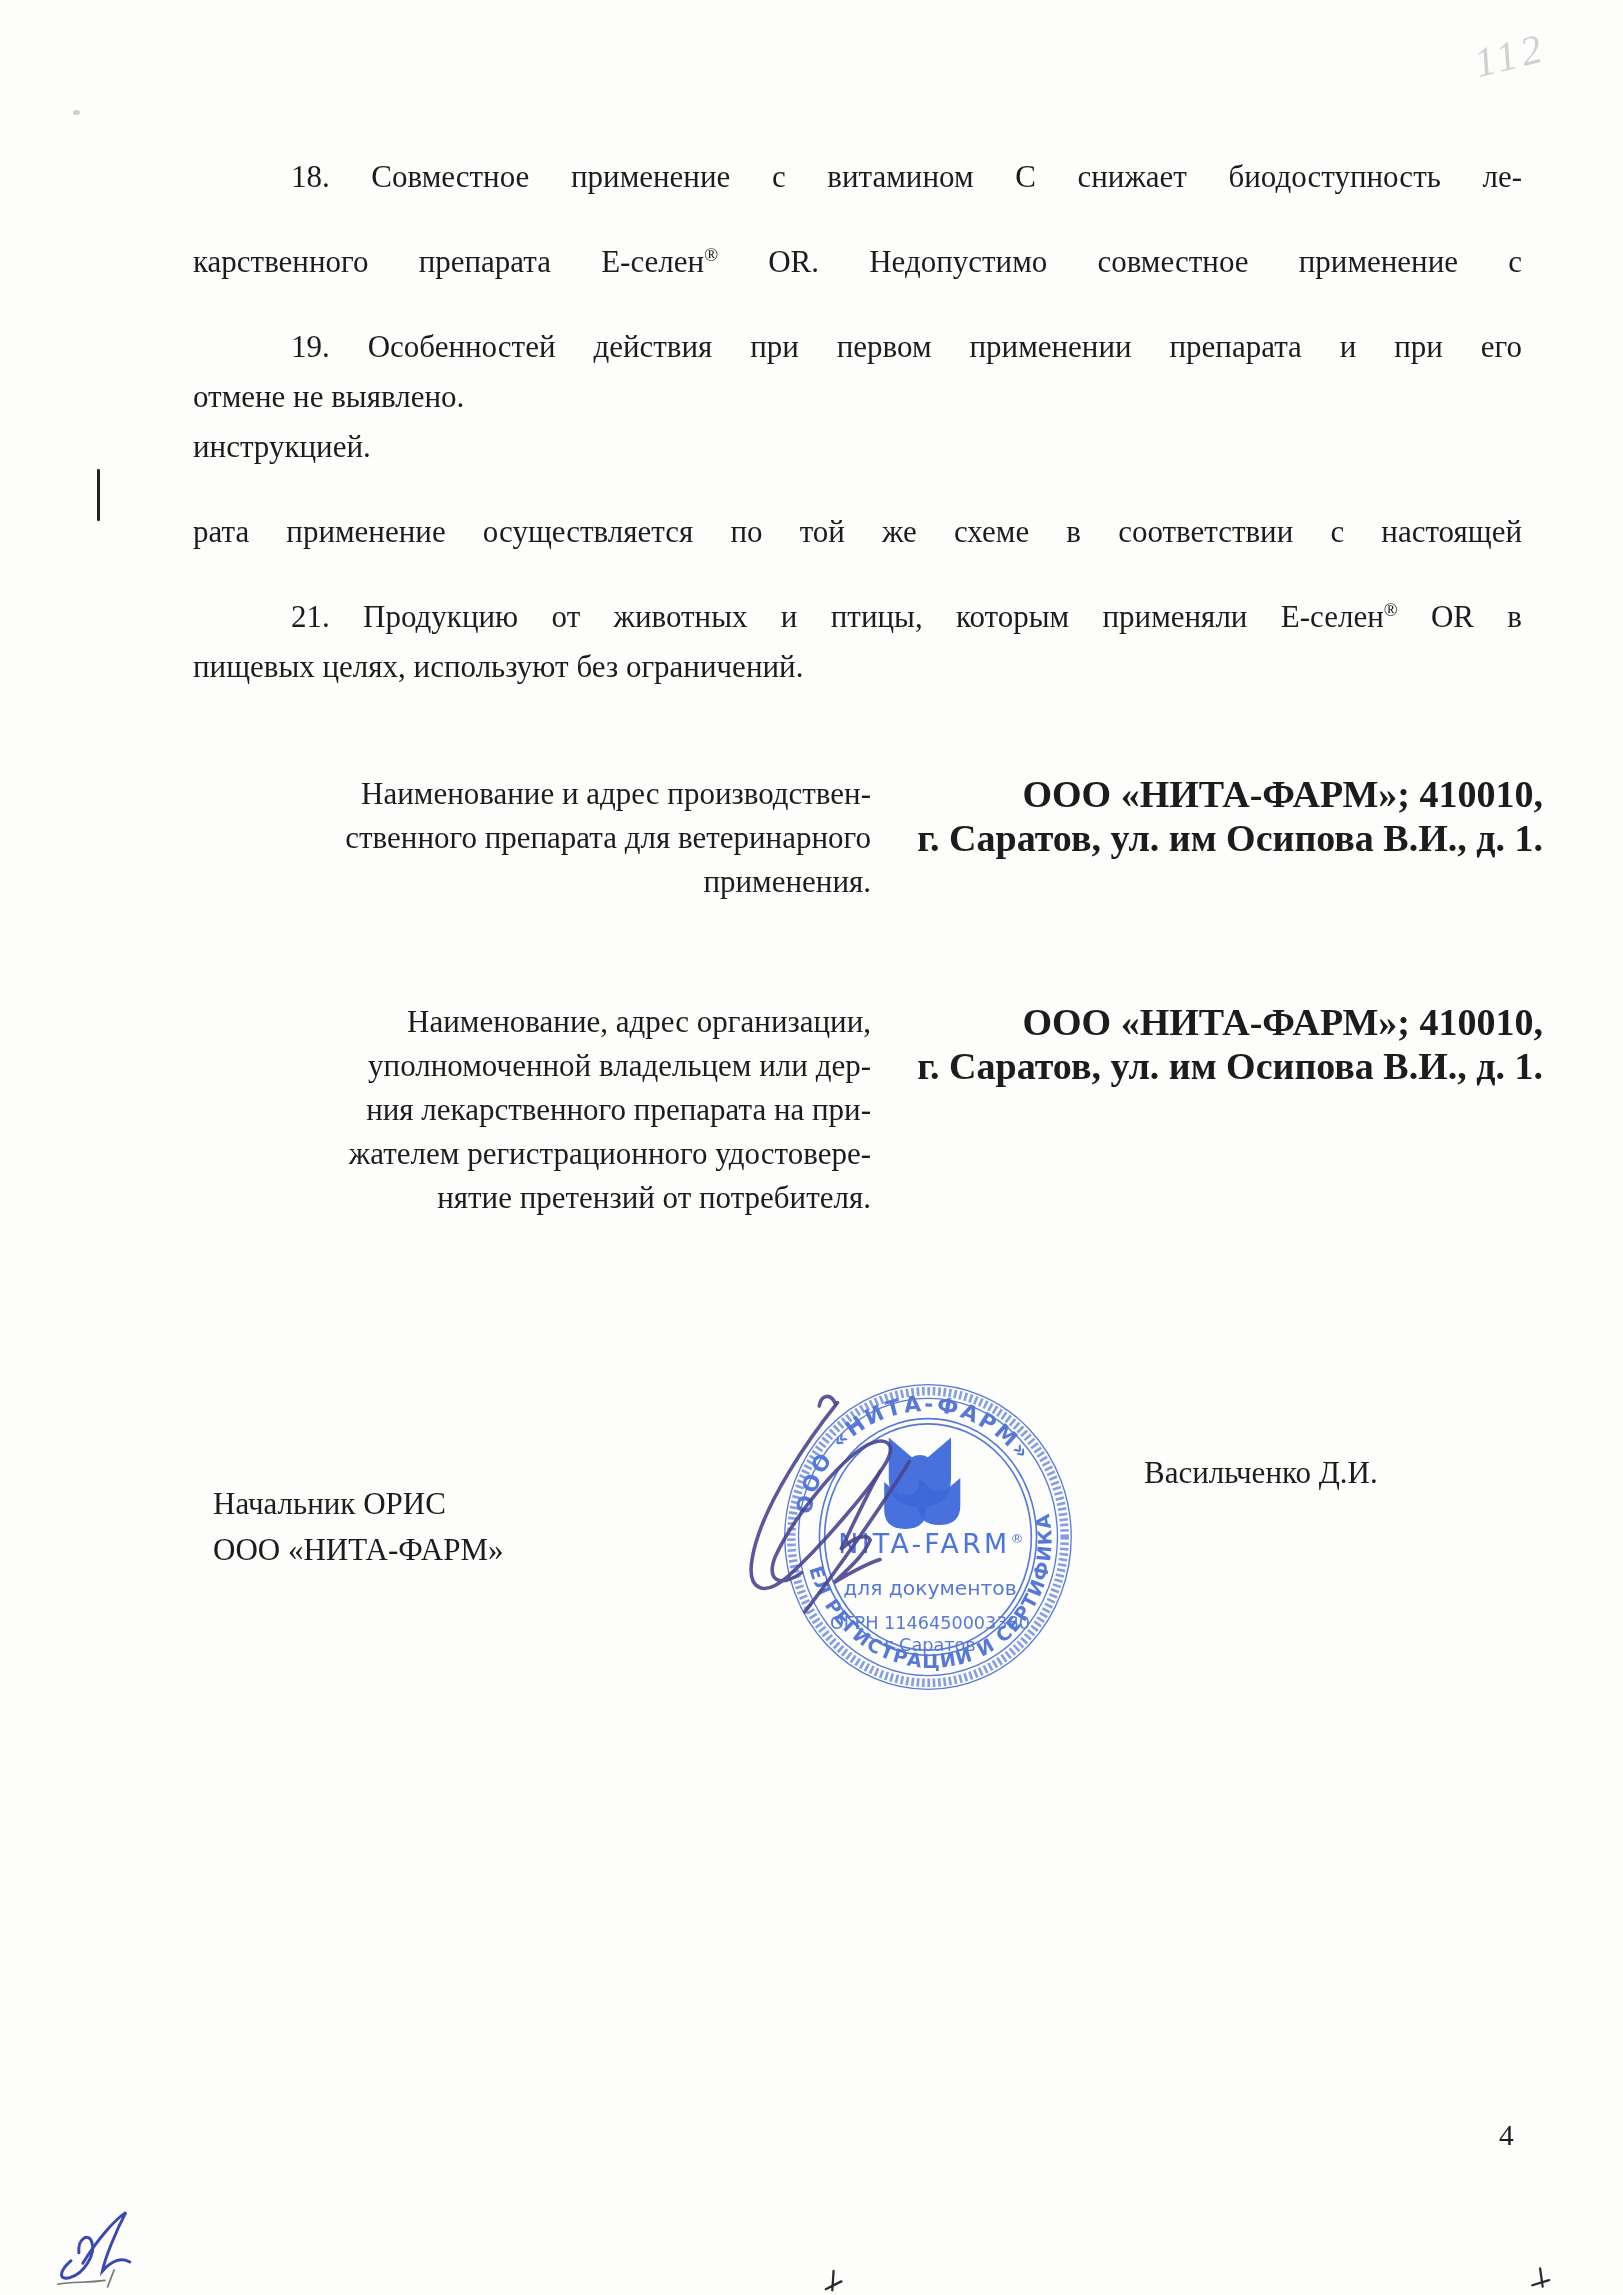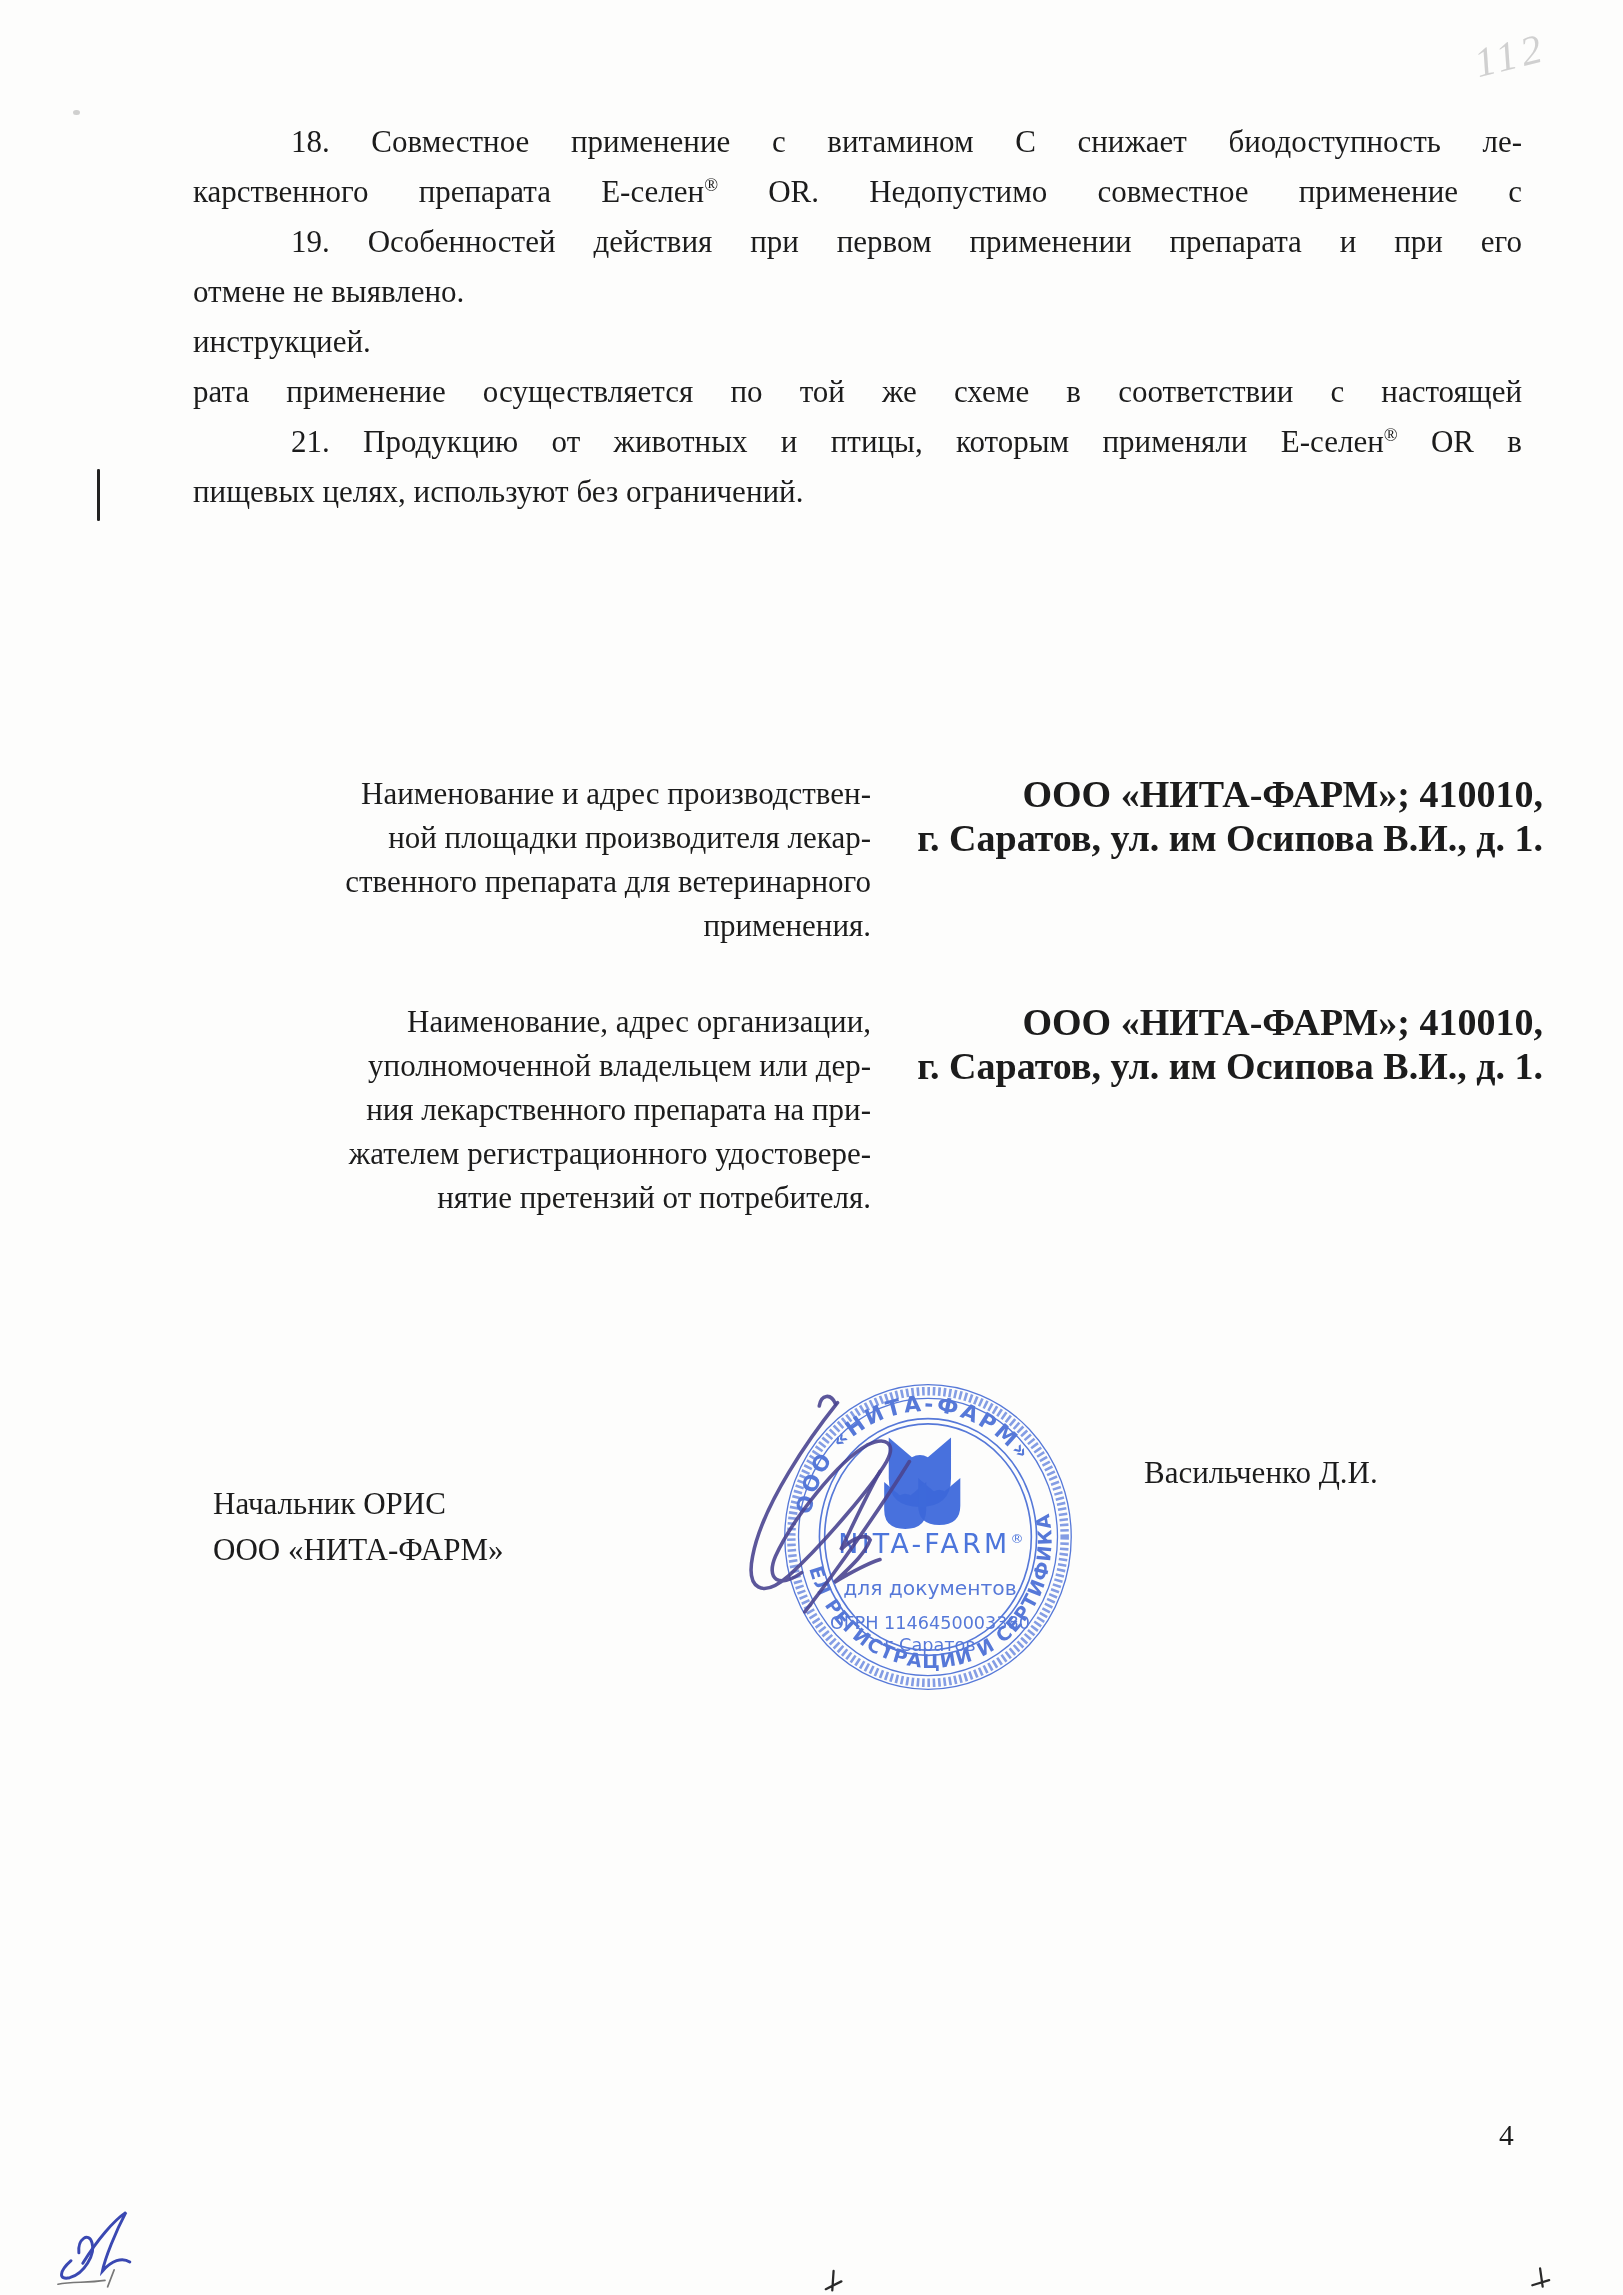--- a/index.html
+++ b/index.html
@@ -18,21 +18,21 @@
     overflow:hidden;
     font-family:"Liberation Serif","DejaVu Serif",serif;
     color:var(--text-black);
   }
   
   .body-text{
     position:absolute;left:193px;top:117px;width:1329px;
     font-size:31px;
   }
   .ln{height:50px;line-height:50px;white-space:nowrap;}
-  .jf{white-space:normal;text-align:justify;text-align-last:justify;}
+  .jf{white-space:normal;text-align:justify;text-align-last:justify;margin-top:35px;}
   .ind{padding-left:98px;box-sizing:border-box;}
   sup.reg{font-size:18.3px;line-height:0;vertical-align:super;}
   
   .tbl-label{position:absolute;left:216px;width:655px;font-size:31px;}
   .tbl-value{position:absolute;left:915px;width:628px;font-size:38px;font-weight:bold;}
   .tl{height:44px;line-height:44px;white-space:nowrap;text-align:right;}
   
   .sig-block{position:absolute;left:213px;top:1481px;font-size:31px;}
   .sl{height:46px;line-height:46px;white-space:nowrap;}
   .sig-name{position:absolute;left:1144px;top:1450px;font-size:31px;height:46px;line-height:46px;white-space:nowrap;}
@@ -83,21 +83,20 @@
     <div class="ln jf ind">19. Особенностей действия при первом применении препарата и при его</div>
     <div class="ln">отмене не выявлено.</div>
     <div class="ln">инструкцией.</div>
     <div class="ln jf">рата применение осуществляется по той же схеме в соответствии с настоящей</div>
     <div class="ln jf ind"><span>21. Продукцию от животных и птицы, которым применяли Е-селен</span><sup class="reg">®</sup><span> OR в</span></div>
     <div class="ln">пищевых целях, используют без ограничений.</div>
   </div>
 
   <div class="tbl-label" style="top:772px">
     <div class="tl">Наименование и адрес производствен-</div>
-    <div class="tl">ной площадки производителя лекар-</div>
     <div class="tl">ственного препарата для ветеринарного</div>
     <div class="tl">применения.</div>
   </div>
   <div class="tbl-value" style="top:772px">
     <div class="tl">ООО «НИТА-ФАРМ»; 410010,</div>
     <div class="tl">г. Саратов, ул. им Осипова В.И., д. 1.</div>
   </div>
 
   <div class="tbl-label" style="top:1000px">
     <div class="tl">Наименование, адрес организации,</div>

